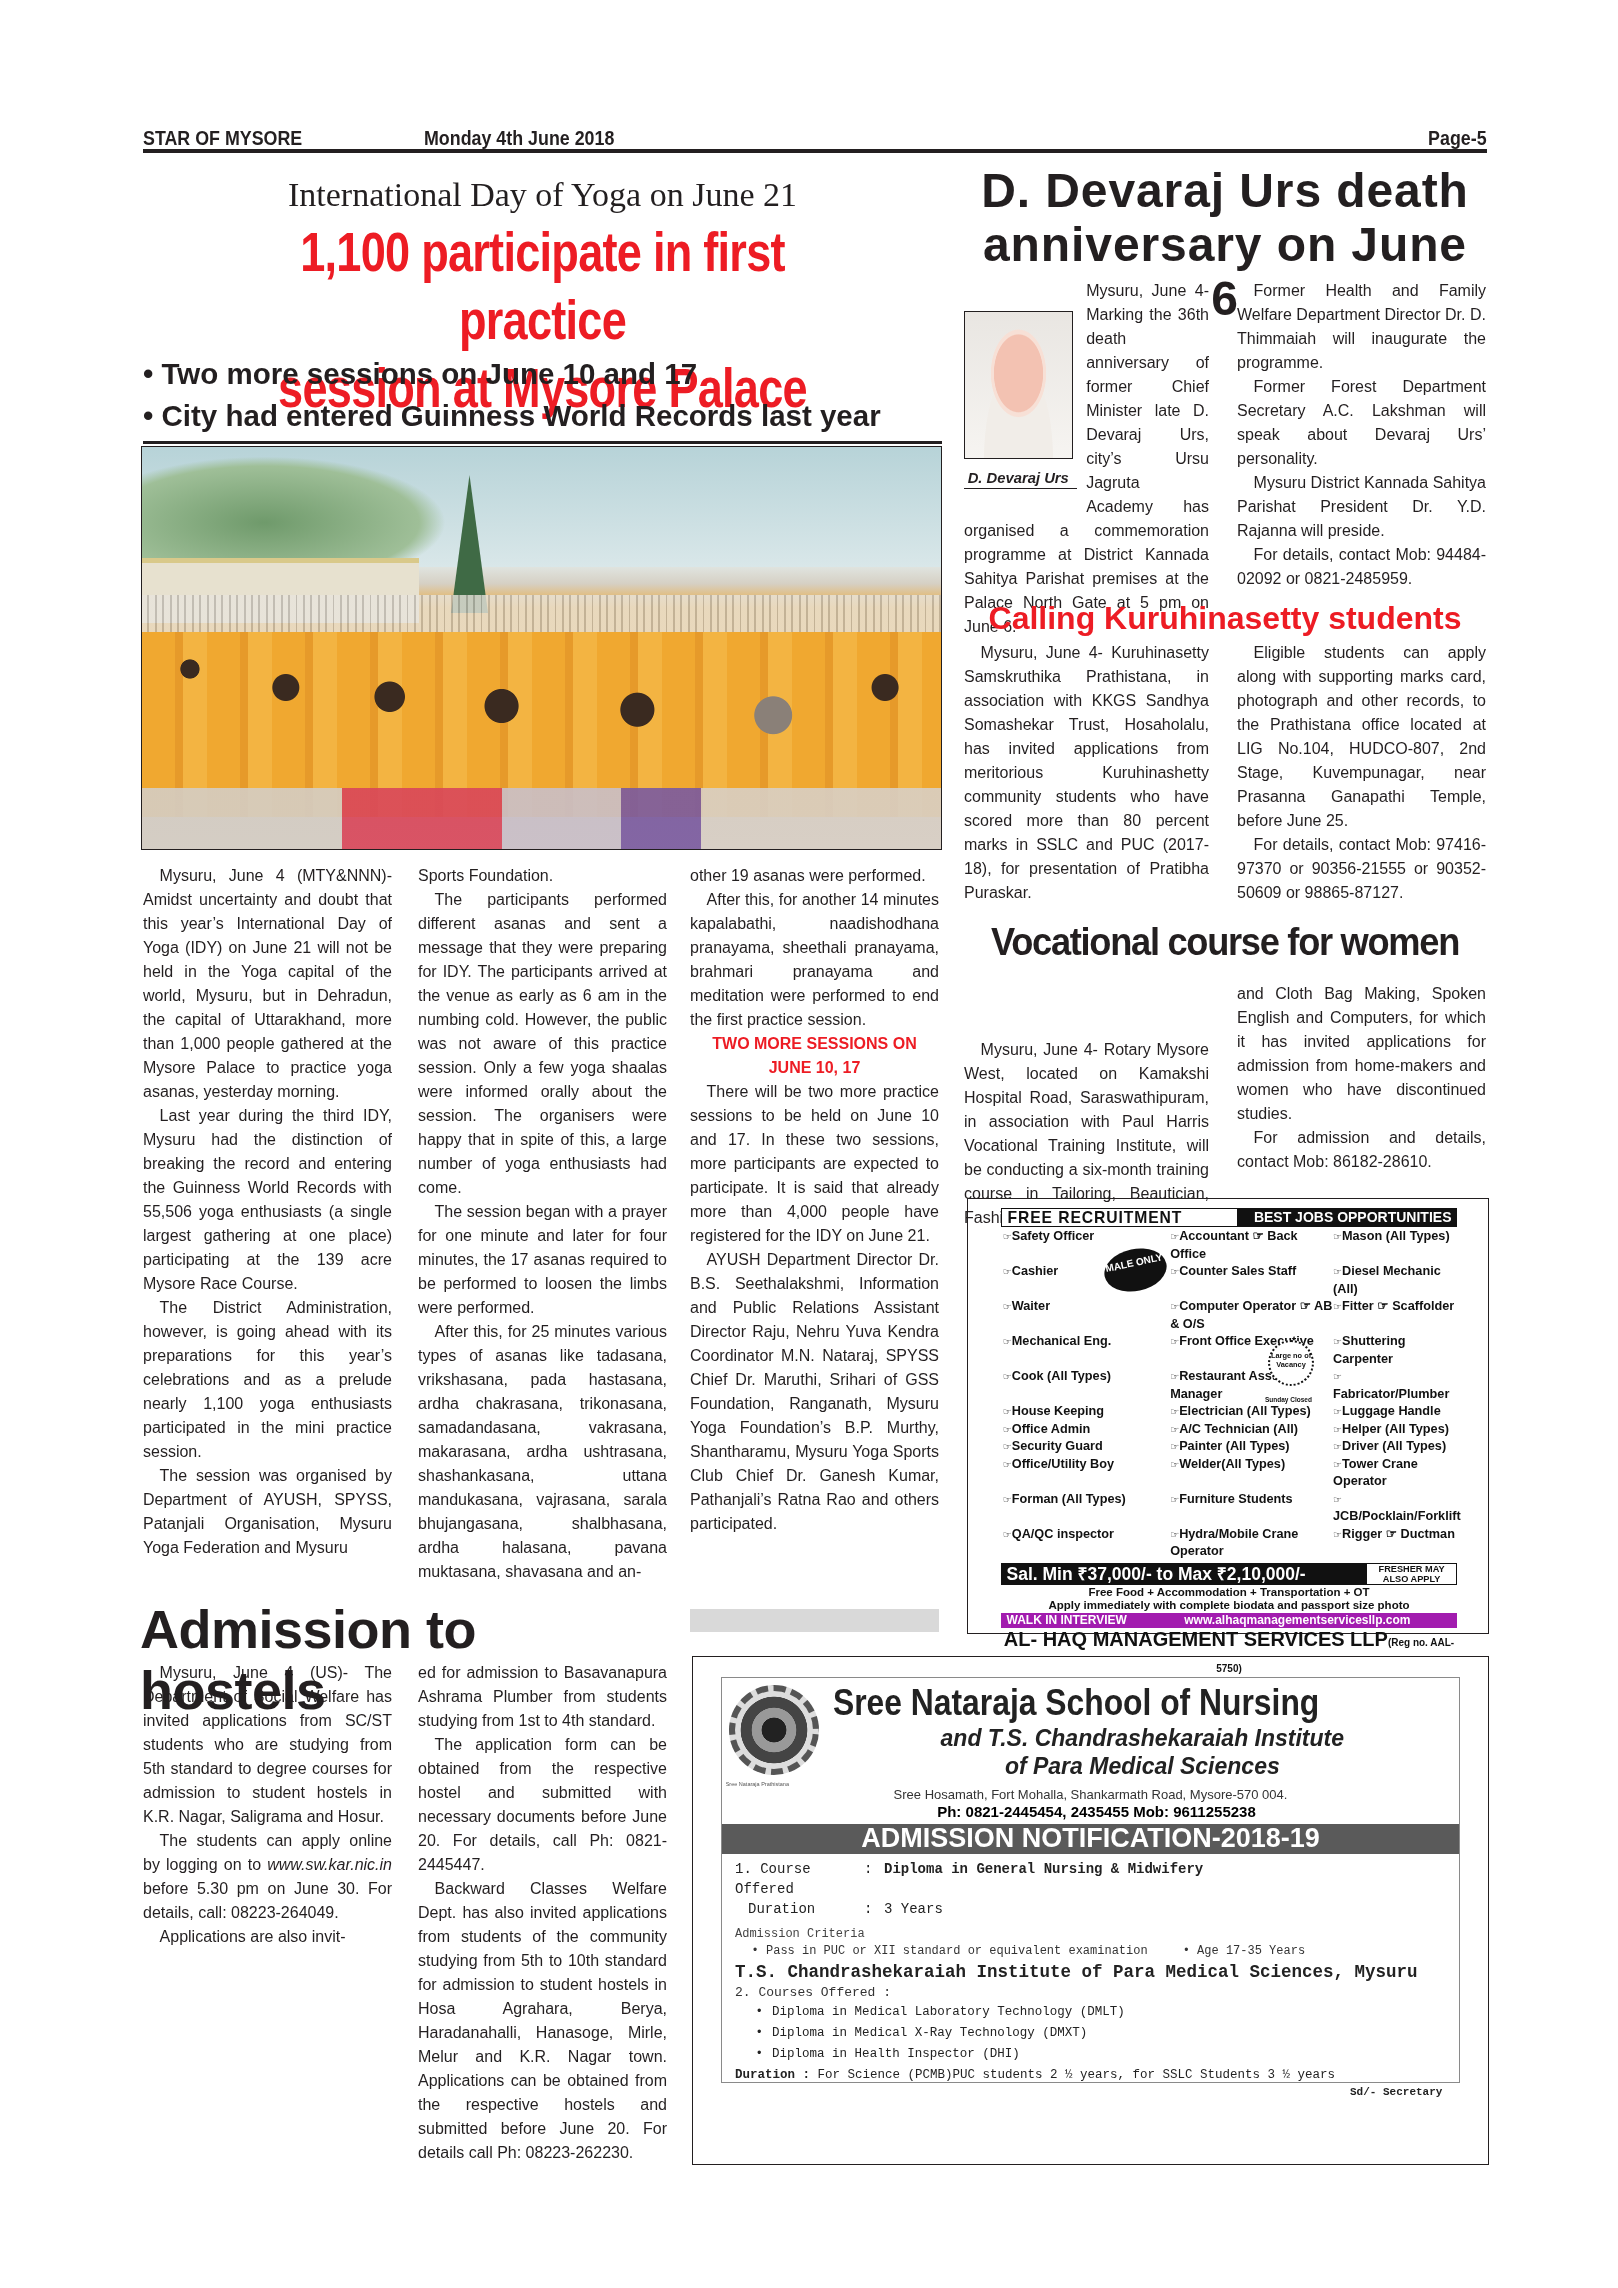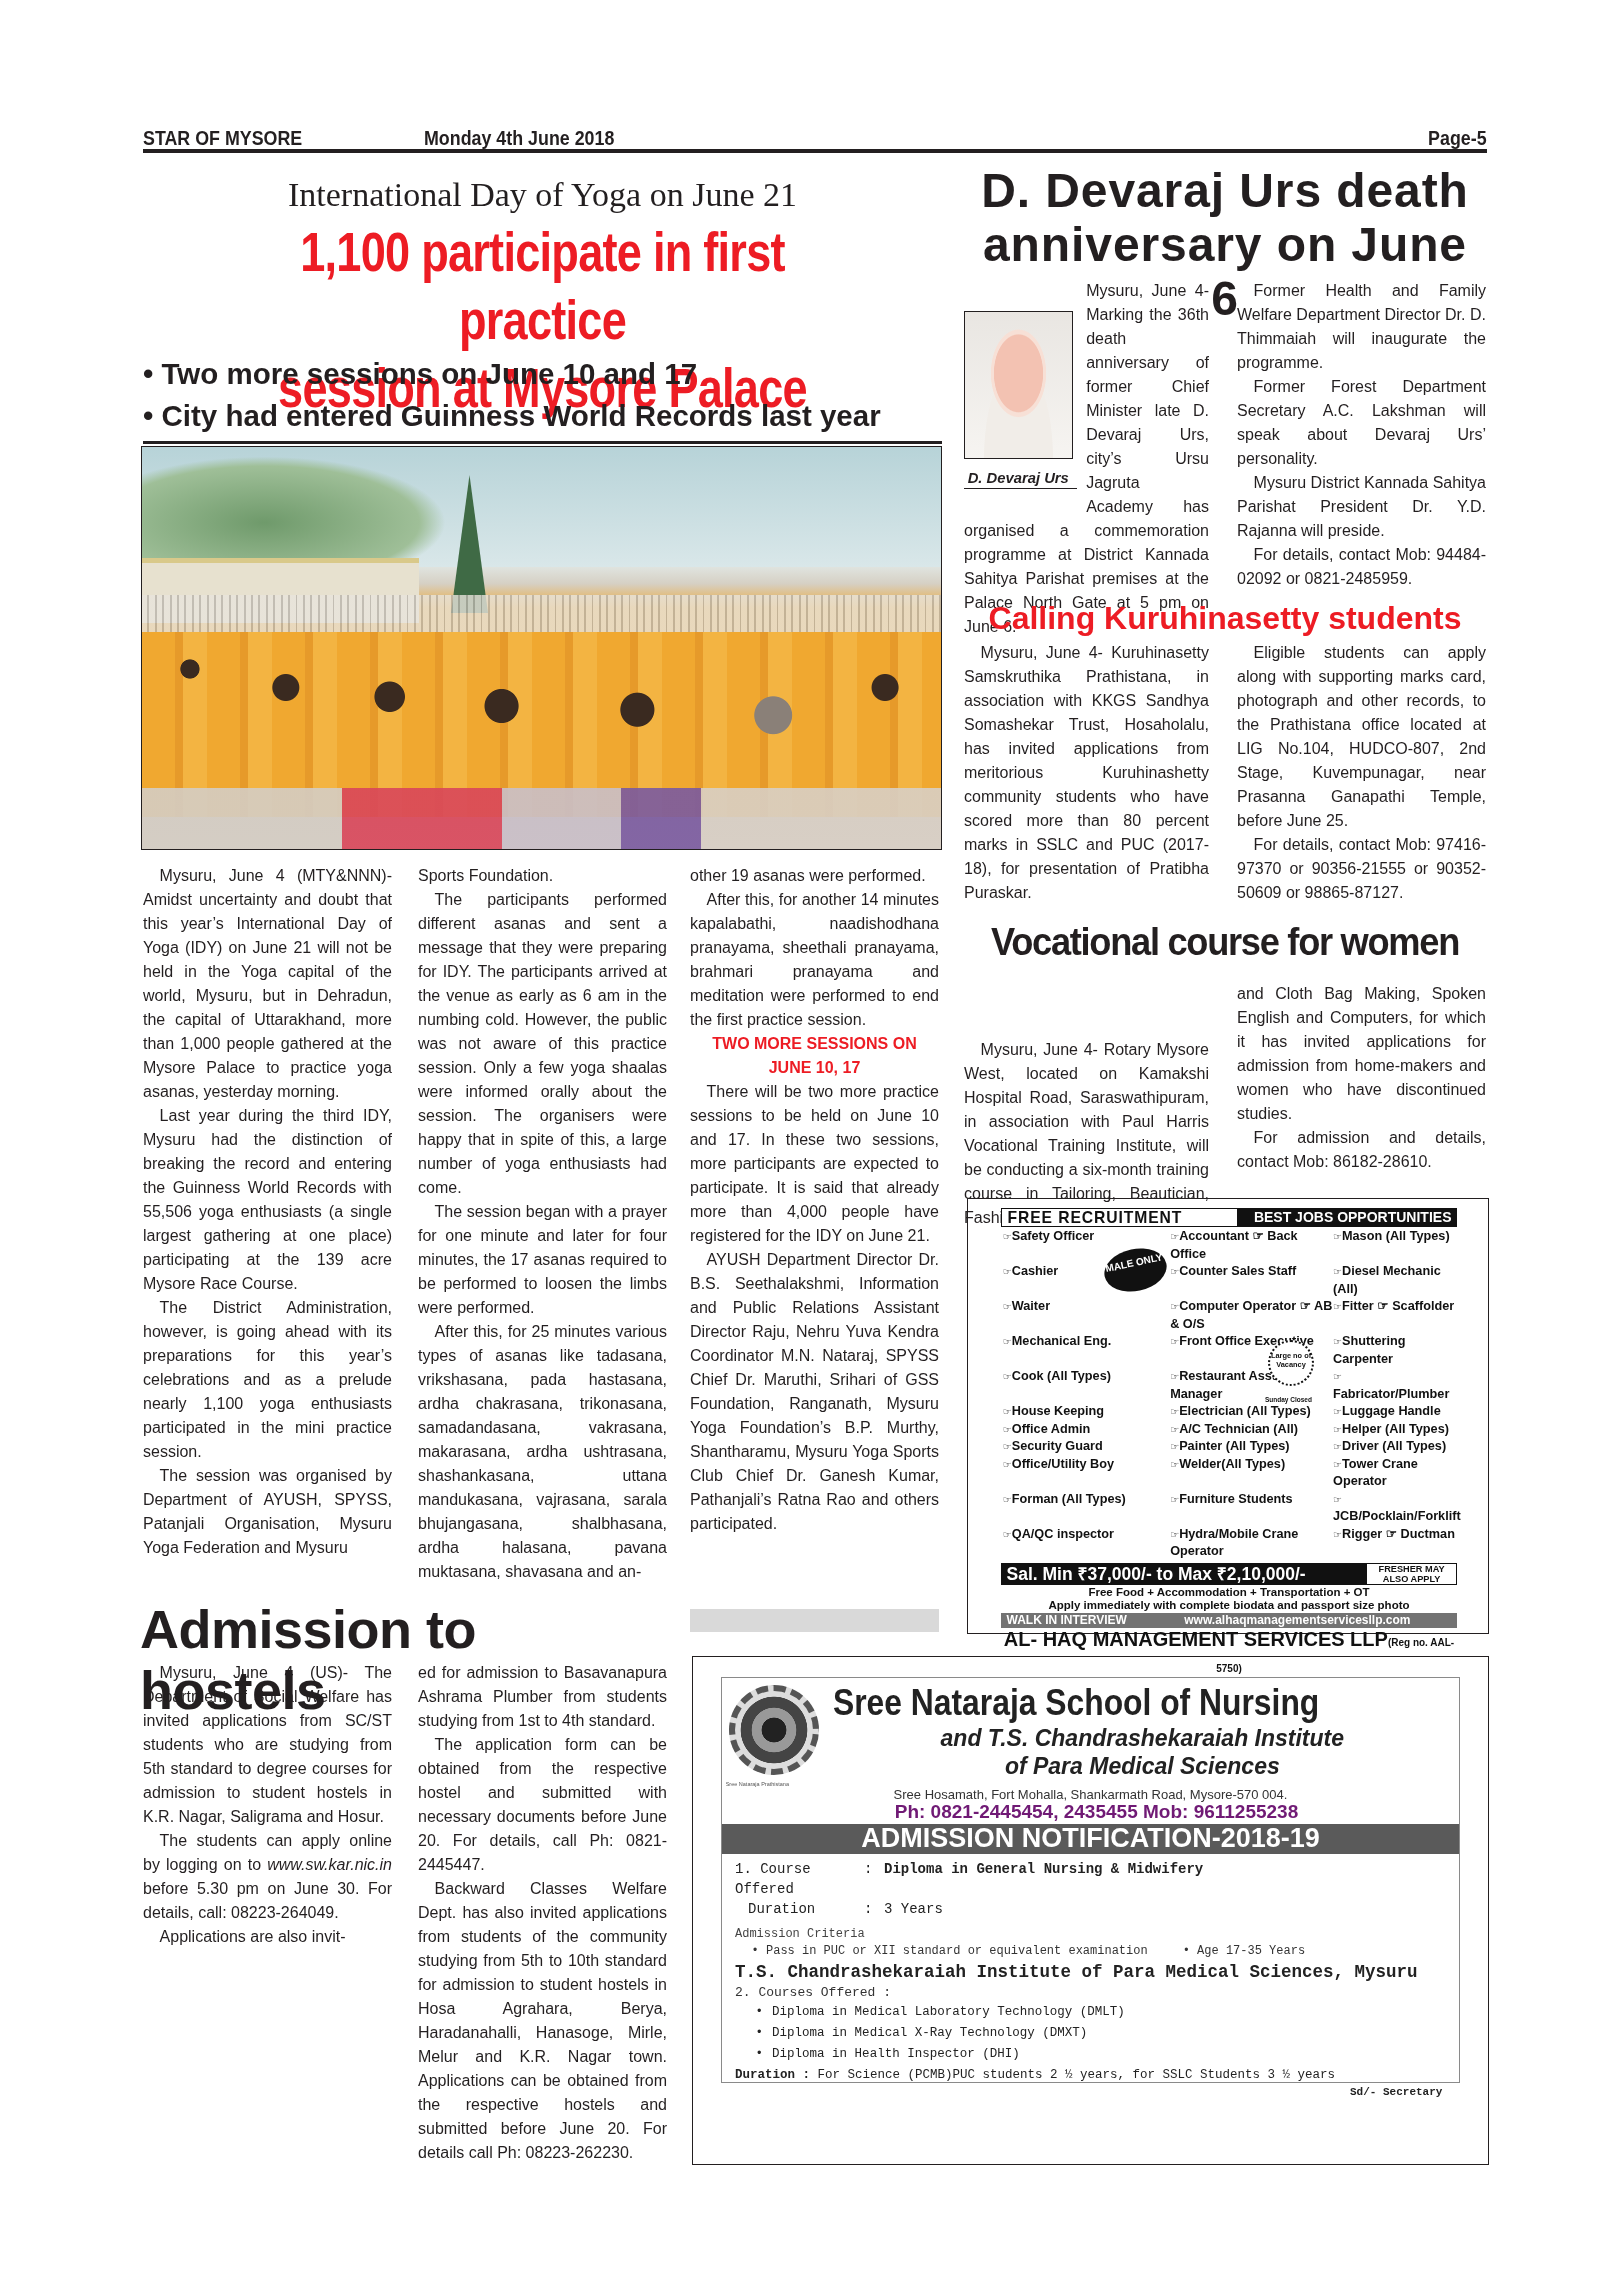--- a/index.html
+++ b/index.html
@@ -84,38 +84,38 @@
   .rc-urgent { background: #111; color: #fff; font-weight: bold; font-size: 14px; line-height: 16.6px; text-align: center; padding: 0.9px 0; }
   .rc-grid { display: grid; grid-template-columns: 37% 36% 27%; font-size: 12.7px; line-height: 17.5px; font-weight: bold; color: #111; padding: 1.8px 1.8px; position: relative; }
   .rc-grid div::before { content: "\261E "; font-weight: normal; font-size: 10px; }
   .rc-male { position: absolute; left: 103px; top: 22px; width: 63px; height: 42px; border-radius: 50%; background: #111; color: #fff; font-size: 10px; font-weight: bold; text-align: center; line-height: 13px; padding-top: 7.4px; transform: rotate(-12deg); }
   .rc-large { position: absolute; left: 267px; top: 113px; width: 46px; height: 46px; border-radius: 50%; border: 2.8px dotted #111; background: #fff; font-size: 7.4px; text-align: center; line-height: 9.2px; padding-top: 9.2px; font-weight: bold; }
   .rc-sunday { position: absolute; left: 264px; top: 164px; font-size: 6.5px; font-weight: bold; }
   .rc-sal { display: flex; background: #111; color: #fff; }
   .rc-sal .s1 { font-weight: bold; font-size: 17.5px; line-height: 22px; padding: 0 5.5px; flex: 1; }
   .rc-sal .s2 { background: #fff; color: #111; font-weight: bold; font-size: 9.2px; line-height: 10px; text-align: center; width: 89px; margin: 0.9px; }
   .rc-free-food { text-align: center; font-size: 11.5px; line-height: 13px; font-weight: bold; color: #111; padding: 0.9px 0; }
-  .rc-walk { display: flex; background: #737373; color: #fff; font-weight: bold; font-size: 12px; line-height: 15.7px; }
+  .rc-walk { display: flex; background: #a21caf; color: #fff; font-weight: bold; font-size: 12px; line-height: 15.7px; }
   .rc-walk .w1 { padding: 0 5.5px; width: 30%; }
   .rc-walk .w2 { padding: 0 5.5px; flex: 1; text-align: center; }
   .rc-co { font-weight: bold; font-size: 20px; line-height: 22px; text-align: center; color: #111; }
   .rc-co small { font-size: 10px; font-weight: bold; }
   .rc-addr { font-size: 9.7px; line-height: 12px; text-align: center; font-weight: bold; color: #111; }
   .rc-contact { background: #111; color: #fff; font-weight: bold; font-size: 17.5px; line-height: 22px; text-align: center; }
 
   
   .nursing { left: 692px; top: 1656px; width: 797px; height: 509px; border: 1.8px solid #231f20; padding: 20px 28px 0 28px; }
   .nu-box { position: relative; width: 100%; height: 406px; border: 1.8px solid #8a8a8a; background: #fff; }
   .nu-logo { position: absolute; left: 7.4px; top: 7.4px; width: 90px; height: 90px; border-radius: 50%; border: 6.5px dashed #555; background: radial-gradient(circle, #222 0 22%, #999 23% 40%, #444 41% 60%, #ddd 61%); }
   .nu-logo-cap { position: absolute; left: 3.7px; top: 103px; font-size: 5.5px; color: #555; }
   .nu-name { position: absolute; left: 111px; top: 3.7px; right: 7.4px; text-align: left; font-weight: bold; font-size: 37px; line-height: 41px; color: #222; transform: scaleX(0.86); transform-origin: left; white-space: nowrap; }
   .nu-sub { position: absolute; left: 111px; right: 7.4px; text-align: center; font-weight: bold; font-style: italic; font-size: 23px; line-height: 28px; color: #222; }
   .nu-sub.a { top: 46px; } .nu-sub.b { top: 74px; }
   .nu-addr { position: absolute; left: 0; right: 0; top: 109px; text-align: center; font-size: 13px; line-height: 16.6px; color: #333; }
-  .nu-ph { position: absolute; left: 12px; right: 0; top: 126px; text-align: center; font-size: 19px; line-height: 16.6px; color: #701a75; font-weight: bold; }
+  .nu-ph { position: absolute; left: 12px; right: 0; top: 126px; text-align: center; font-size: 15px; line-height: 16.6px; color: #000000; font-weight: bold; }
   .nu-banner { position: absolute; left: 0; right: 0; top: 146px; height: 29.5px; background: #5a5a5a; color: #fff; text-align: center; font-weight: bold; font-size: 27px; line-height: 29.5px; }
   .nu-rows { position: absolute; left: 13px; right: 9.2px; top: 181px; font-size: 14px; line-height: 20px; color: #222; font-family: Liberation Mono, monospace; }
   .nu-rows .r { display: flex; }
   .nu-rows .k { width: 129px; }
   .nu-rows .sep { width: 20px; }
   .nu-rows .v.b { font-weight: bold; }
   .nu-crit { font-size: 12px; line-height: 16.6px; margin-top: 7.4px; color: #444; }
   .nu-crit-items { font-size: 12px; line-height: 16.6px; padding-left: 16.6px; color: #333; }
   .nu-crit-items span { margin-right: 35px; }
   .nu-inst { font-weight: bold; font-size: 17.5px; line-height: 24px; color: #222; }

